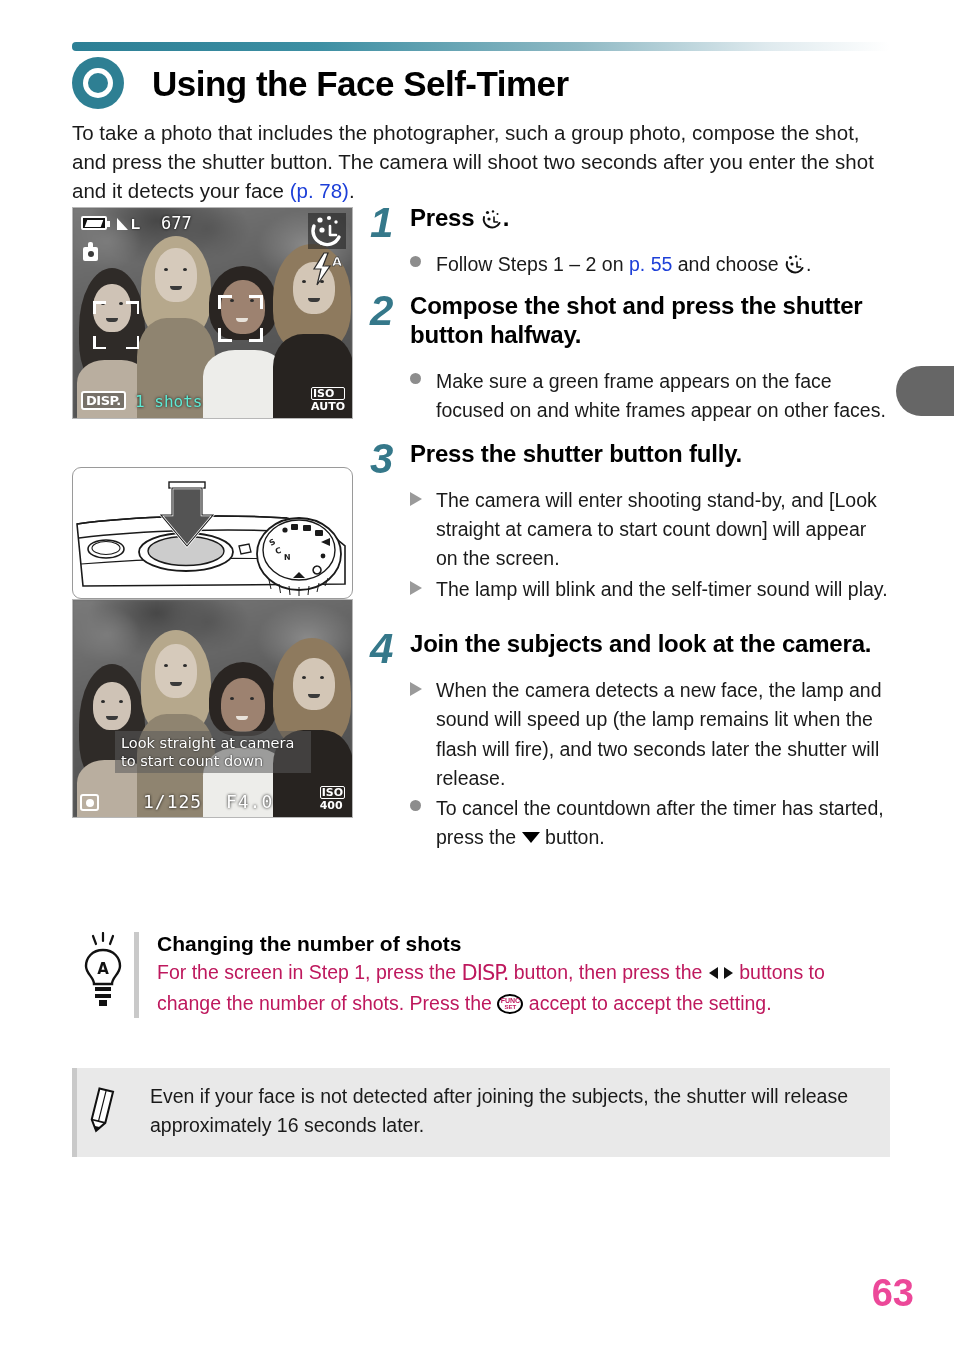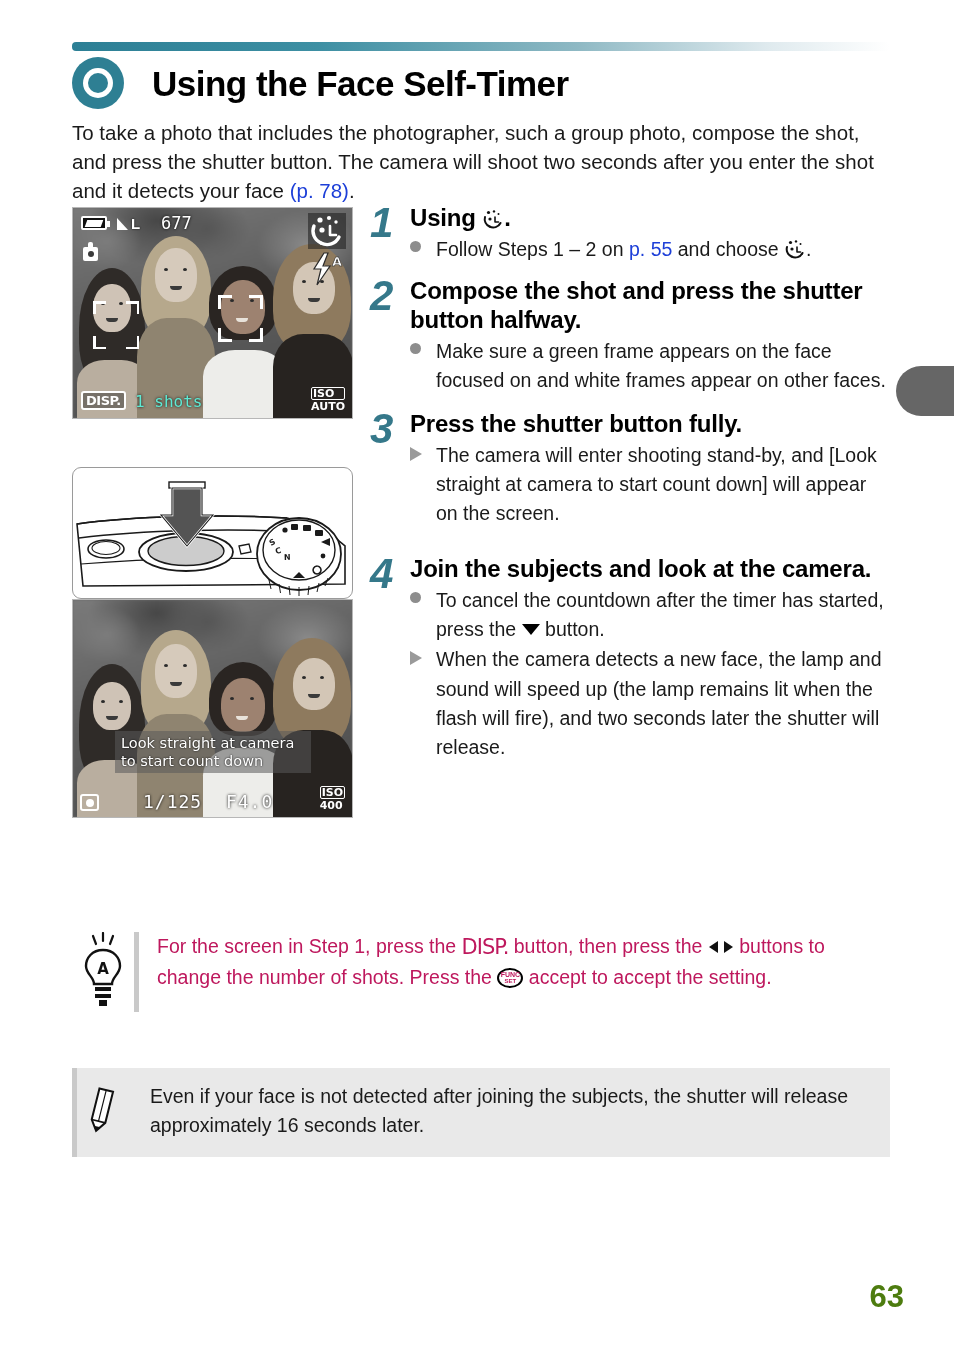--- a/index.html
+++ b/index.html
@@ -182,21 +182,21 @@
   .step { display:flex; margin-bottom:4px; }
   .step-num {
     flex:0 0 40px; color:#35788a; font-size:42px; font-weight:bold;
     font-style:italic; line-height:0.96; font-family:"Liberation Sans", sans-serif;
   }
   .step-body { flex:1; }
   .step-head {
     font-size:24px; font-weight:bold; line-height:1.22; color:#000;
     letter-spacing:-0.2px;
   }
-  .bullets { margin-top:3px; }
+  .bullets { margin-top:18px; }
   .bl { display:flex; margin-bottom:1px; }
   .bl .mk { flex:0 0 26px; padding-top:6px; }
   .bl .mk .dot {
     display:block; width:11px; height:11px; border-radius:50%; background:#8d8d8d;
   }
   .bl .mk .tri {
     display:block; width:0; height:0;
     border-left:12px solid #9a9a9a;
     border-top:7px solid transparent; border-bottom:7px solid transparent;
   }
@@ -249,22 +249,22 @@
     position:absolute; left:72px; top:1068px; width:818px;
     background:#e9e9e9; display:flex; align-items:flex-start;
     padding:14px 16px 16px 0;
   }
   .note-bar { position:absolute; left:0; top:0; bottom:0; width:5px; background:#c9c9c9; }
   .note-icon { flex:0 0 78px; height:56px; position:relative; }
   .note-text { flex:1; font-size:19.5px; line-height:1.5; color:#1a1a1a; }
 
   
   .page-no {
-    position:absolute; right:50px; bottom:30px;
-    font-size:31px; font-weight:bold; color:#4d7c0f;
+    position:absolute; right:40px; bottom:30px;
+    font-size:38px; font-weight:bold; color:#ec4899;
   }
 </style>
 </head>
 <body>
 
 <div class="page">
 
   <div class="edge-tab"></div>
 
   <div class="header">
@@ -497,21 +497,21 @@
         <span class="t2">400</span>
       </div>
     </div>
   </div>
 
   <div class="textcol">
 
     <div class="step">
       <div class="step-num">1</div>
       <div class="step-body">
-        <div class="step-head"><span>Using </span><span class="g-face"><svg viewBox="0 0 22 21" width="22" height="21">
+        <div class="step-head"><span>Press </span><span class="g-face"><svg viewBox="0 0 22 21" width="22" height="21">
                 <path d="M3 8 A8 8 0 0 0 7.5 17.5" stroke="#111" stroke-width="2" fill="none" stroke-linecap="round"></path>
                 <path d="M7.5 17.5 A8 8 0 0 0 18.5 14" stroke="#111" stroke-width="2" fill="none" stroke-linecap="round"></path>
                 <circle cx="6.5" cy="3.5" r="1.6" fill="#111"></circle>
                 <circle cx="12" cy="2.4" r="1.2" fill="#111"></circle>
                 <circle cx="16.5" cy="5" r="1" fill="#111"></circle>
                 <circle cx="8" cy="10" r="1.6" fill="#111"></circle>
                 <path d="M13 8 L13 13 L16.5 13" stroke="#111" stroke-width="1.6" fill="none" stroke-linecap="round" stroke-linejoin="round"></path>
               </svg></span><span>.</span></div>
         <div class="bullets">
           <div class="bl">
@@ -551,40 +551,46 @@
       <div class="step-num">3</div>
       <div class="step-body">
         <div class="step-head">Press the shutter button fully.</div>
         <div class="bullets">
           <div class="bl">
             <div class="mk">
                 <span class="tri"></span>
               </div>
             <div class="tx">The camera will enter shooting stand-by, and [Look straight at camera to start count down] will appear on the screen.</div>
           </div>
+          <div class="bl">
+            <div class="mk">
+                <span class="tri"></span>
+              </div>
+            <div class="tx">The lamp will blink and the self-timer sound will play.</div>
+          </div>
         </div>
       </div>
     </div>
 
     <div class="step" style="margin-top:24px;">
       <div class="step-num">4</div>
       <div class="step-body">
         <div class="step-head">Join the subjects and look at the camera.</div>
         <div class="bullets">
           <div class="bl">
             <div class="mk">
+                <span class="tri"></span>
+              </div>
+            <div class="tx">When the camera detects a new face, the lamp and sound will speed up (the lamp remains lit when the flash will fire), and two seconds later the shutter will release.</div>
+          </div>
+          <div class="bl">
+            <div class="mk">
                 <span class="dot"></span>
               </div>
             <div class="tx"><span>To cancel the countdown after the timer has started, press the </span><span class="g-down"></span><span> button.</span></div>
-          </div>
-          <div class="bl">
-            <div class="mk">
-                <span class="tri"></span>
-              </div>
-            <div class="tx">When the camera detects a new face, the lamp and sound will speed up (the lamp remains lit when the flash will fire), and two seconds later the shutter will release.</div>
           </div>
         </div>
       </div>
     </div>
   </div>
 
   <div class="tip">
     <div class="tip-icon">
       <svg viewBox="0 0 62 80" width="62" height="80">
         <g stroke="#111" stroke-width="2.2" stroke-linecap="round">
@@ -594,20 +600,21 @@
         </g>
         <path d="M31 18 C 20 18, 14 26, 14 34 C 14 42, 22 45, 22 52 L 40 52 C 40 45, 48 42, 48 34 C 48 26, 42 18, 31 18 Z" fill="#fff" stroke="#111" stroke-width="2.4"></path>
         <text x="31" y="42" text-anchor="middle" font-family="DejaVu Sans, sans-serif" font-size="15" font-weight="bold" fill="#111">A</text>
         <rect x="23" y="55" width="16" height="4" fill="#111"></rect>
         <rect x="23" y="62" width="16" height="4" fill="#111"></rect>
         <rect x="27" y="68" width="8" height="6" fill="#111"></rect>
       </svg>
     </div>
     <div class="tip-bar"></div>
     <div class="tip-body">
+      <div class="tip-title">Changing the number of shots</div>
       <div class="tip-text"><span>For the screen in Step 1, press the </span><span class="g-disp">DISP.</span><span> button, then press the </span><span class="g-lr"><svg viewBox="0 0 26 16" width="26" height="16">
               <path d="M10 2 L10 14 L1 8 Z" fill="#111"></path>
               <path d="M16 2 L16 14 L25 8 Z" fill="#111"></path>
             </svg></span><span> buttons to change the number of shots. Press the </span><span class="g-func"><b>FUNC</b><i>SET</i></span><span> accept to accept the setting.</span></div>
     </div>
   </div>
 
   <div class="note">
     <div class="note-bar"></div>
     <div class="note-icon">

